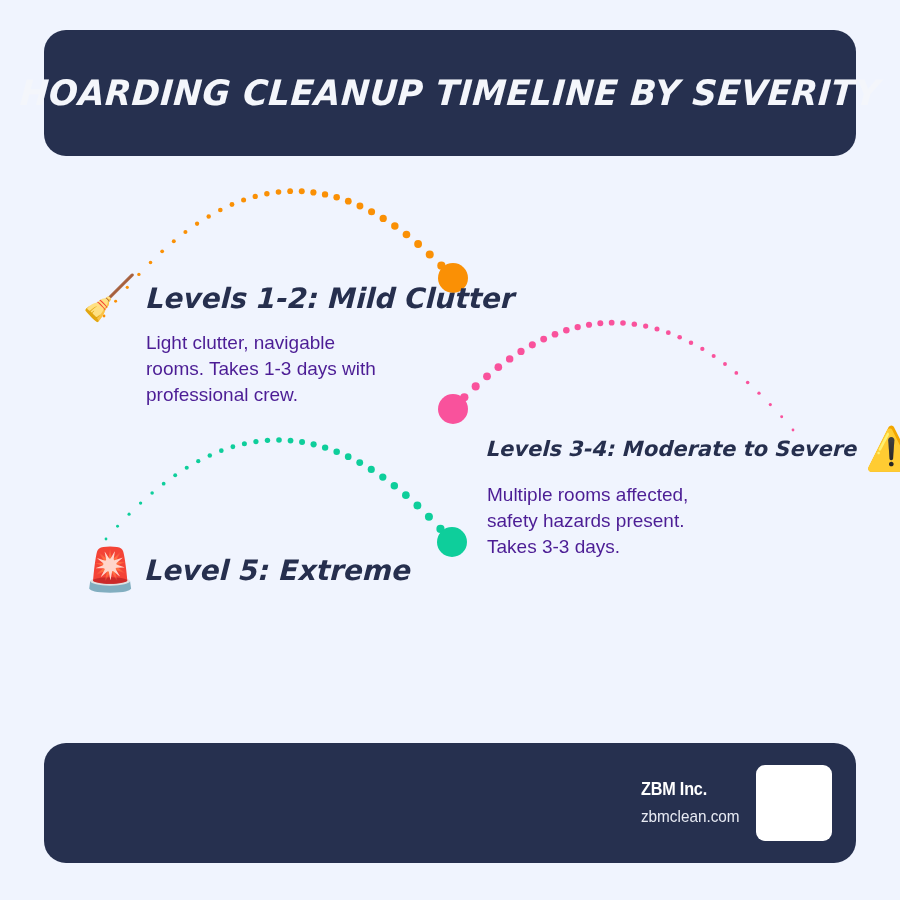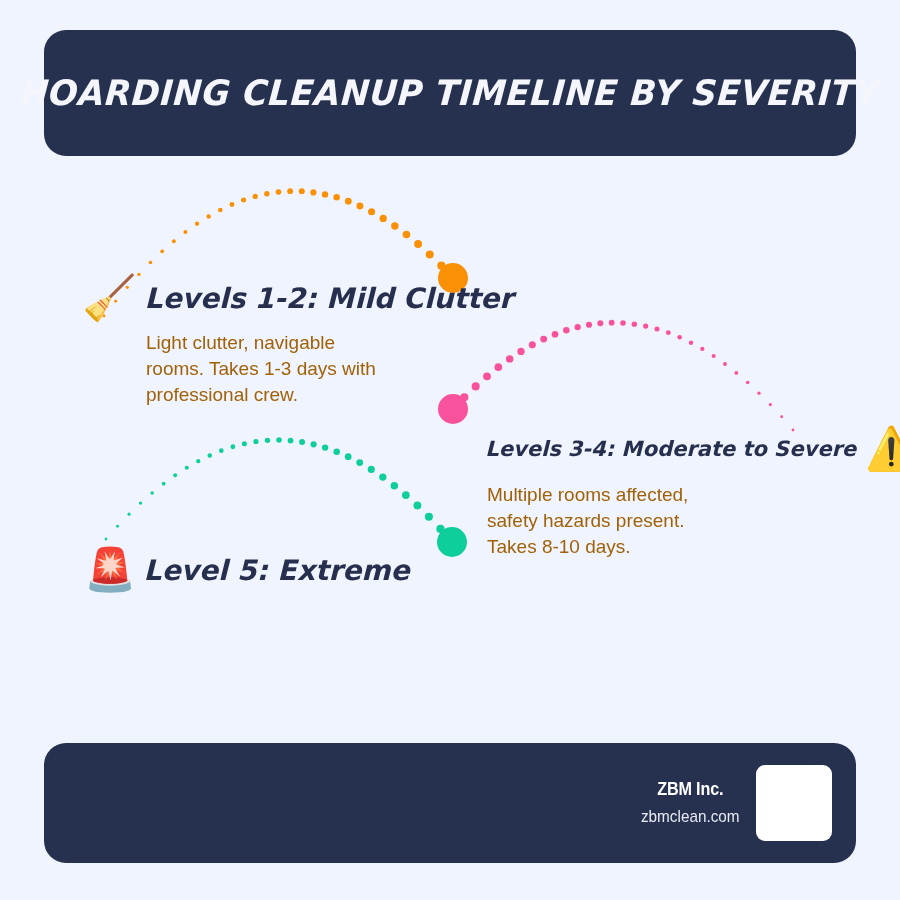--- a/index.html
+++ b/index.html
@@ -40,21 +40,21 @@
     user-select:none;
   }
   .step-title{
     color:#262f4e;
     font-family:"DejaVu Sans", sans-serif;
     font-style:italic;font-weight:700;
     white-space:nowrap;
     transform:skewX(-3deg);
   }
   .step-body{
-    color:#a16207;
+    color:#4c1d95;
     font-family:"Liberation Sans", sans-serif;
     font-size:19px;line-height:1.38;
     white-space:pre-line;
   }
 
   
   #step-1{left:82px;top:276px;}
   #step-1 .step-emoji{font-size:44px;margin-right:10px;}
   #step-1 .step-title{font-size:28px;}
   #step-1 .step-body{margin-left:64px;margin-top:10px;}
@@ -74,21 +74,21 @@
 
   
   .footer-card{
     position:absolute;left:44px;top:743px;width:812px;height:120px;
     background:#26304f;border-radius:22px;
   }
   .footer-inner{
     position:absolute;right:24px;top:0;height:120px;
     display:flex;align-items:center;gap:16px;
   }
-  .footer-text{text-align:center;}
+  .footer-text{text-align:left;}
   .footer-company{
     color:#ffffff;font-family:"Liberation Sans", sans-serif;
     font-size:18px;font-weight:700;letter-spacing:-0.2px;
     transform:scaleX(0.9);transform-origin:right center;
     margin-bottom:7px;
   }
   .footer-site{
     color:#e7eaf3;font-family:"Liberation Sans", sans-serif;
     font-size:17px;font-weight:400;
     transform:scaleX(0.9);transform-origin:right center;
@@ -221,21 +221,21 @@
 professional crew.</div>
   </div>
 
   <div class="step" id="step-2">
     <div class="step-head">
       <span class="step-title">Levels 3-4: Moderate to Severe</span>
       <span class="step-emoji">⚠️</span>
     </div>
     <div class="step-body">Multiple rooms affected,
 safety hazards present.
-Takes 8-10 days.</div>
+Takes 3-3 days.</div>
   </div>
 
   <div class="step" id="step-3">
     <div class="step-head">
       <span class="step-emoji">🚨</span>
       <span class="step-title">Level 5: Extreme</span>
     </div>
   </div>
 
   <div class="footer-card">

